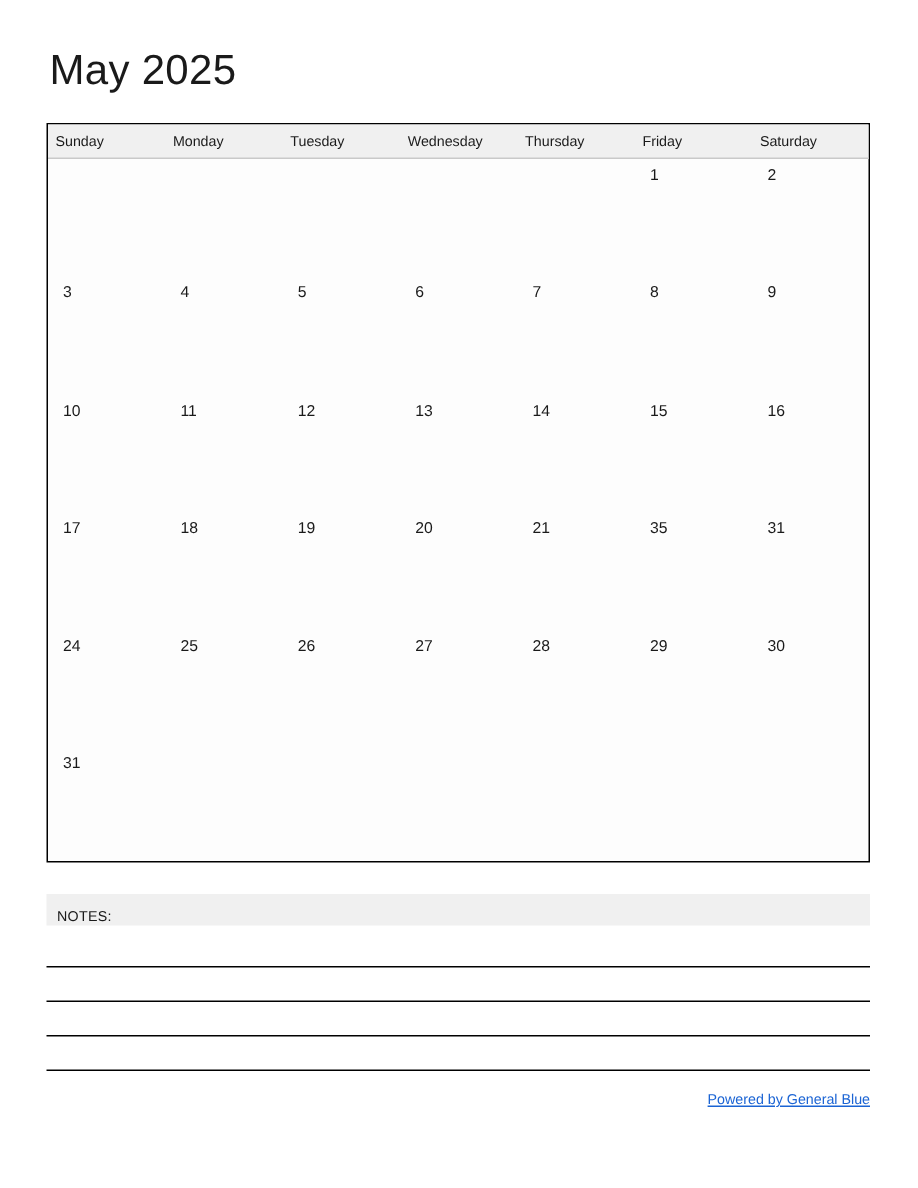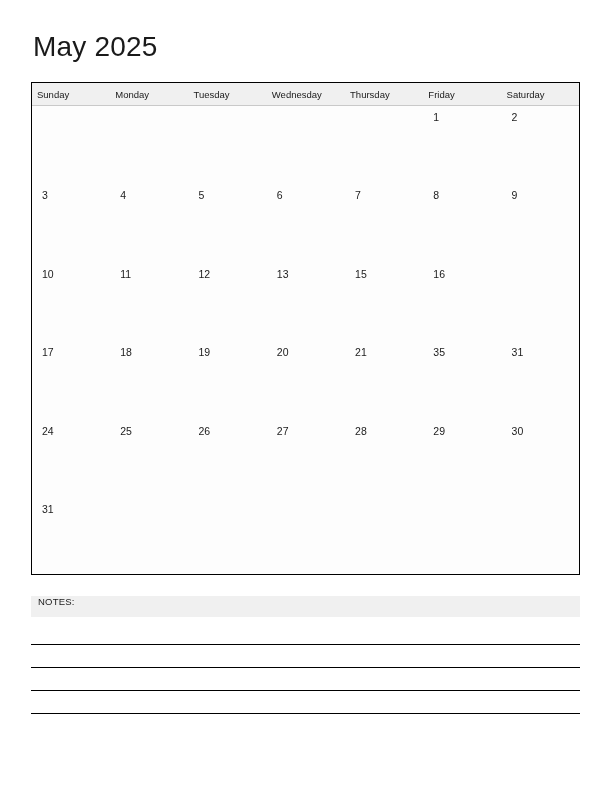--- a/index.html
+++ b/index.html
@@ -85,21 +85,21 @@
   
   .notes-band {
     position: absolute;
     left: 31px;
     top: 596px;
     width: 549px;
     height: 21px;
     background: #f0f0f0;
     box-sizing: border-box;
     display: flex;
-    align-items: flex-start;
+    align-items: flex-end;
     padding-left: 7px;
   }
   .notes-label {
     font-size: 9.5px;
     color: #1a1a1a;
     letter-spacing: 0.2px;
   }
   .note-line {
     position: absolute;
     left: 31px;
@@ -203,20 +203,23 @@
         <div class="day-cell">
             <span class="day-num">11</span>
           </div>
         <div class="day-cell">
             <span class="day-num">12</span>
           </div>
         <div class="day-cell">
             <span class="day-num">13</span>
           </div>
         <div class="day-cell">
+            <span class="day-num">14</span>
+          </div>
+        <div class="day-cell">
             <span class="day-num">15</span>
           </div>
         <div class="day-cell">
             <span class="day-num">16</span>
           </div>
       </div>
 
       <div class="week-row">
         <div class="day-cell">
             <span class="day-num">17</span>
@@ -294,14 +297,17 @@
 
   <div class="notes-band">
     <span class="notes-label">NOTES:</span>
   </div>
 
   <div class="note-line l1"></div>
   <div class="note-line l2"></div>
   <div class="note-line l3"></div>
   <div class="note-line l4"></div>
 
+  <div class="footer">
+    <span class="footer-link">Powered by General Blue</span>
+  </div>
 
 </div>
 
 </body></html>

